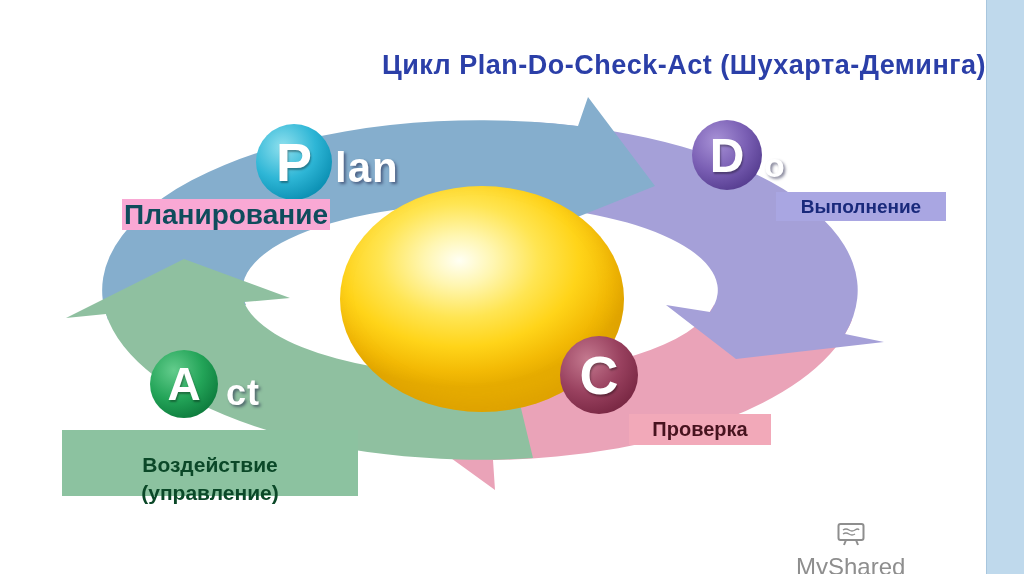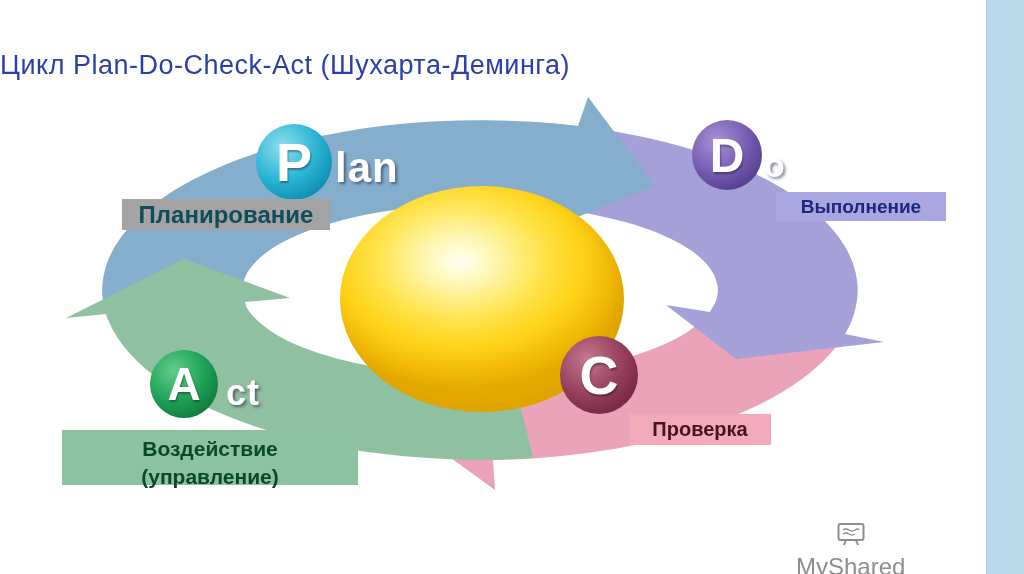--- a/index.html
+++ b/index.html
@@ -1,21 +1,21 @@
 <!DOCTYPE html>
 <html><head>
 <meta charset="utf-8">
 <style>
   * { margin:0; padding:0; box-sizing:border-box; }
   html,body { width:1024px; height:574px; background:#fff; overflow:hidden;
               font-family:"Liberation Sans", sans-serif; }
   .slide { position:relative; width:1024px; height:574px; background:#ffffff; }
 
-  .title { position:absolute; left:0; top:50px; width:986px; text-align:left;
-           font-size:27px; font-weight:normal; color:#2B3FA8; letter-spacing:0.5px; }
+  .title { position:absolute; left:0; top:50px; width:986px; text-align:right;
+           font-size:27px; font-weight:bold; color:#2B3FA8; letter-spacing:0.5px; }
 
   .cycle-arrows { position:absolute; left:0; top:0; width:1024px; height:574px; }
 
   .sphere { position:absolute; left:340px; top:186px; width:284px; height:226px;
             border-radius:50%;
             background: radial-gradient(ellipse 62% 56% at 42% 33%,
               #FFFFF4 0%, #FFF6B0 20%, #FFE552 45%, #FFD419 68%, #F3BA05 88%, #E6AC00 100%);
             box-shadow: inset -6px -10px 18px rgba(200,130,0,0.25); }
 
   .stage { position:absolute; display:flex; align-items:flex-start; z-index:3; }
@@ -39,26 +39,26 @@
     background:radial-gradient(circle at 35% 30%, #C4798F 0%, #99415F 45%, #7C2A46 75%, #651D35 100%); }
   .stage-check .rest { font-size:40px; margin:20px 0 0 3px; }
 
   .stage-act { left:150px; top:350px; }
   .badge-act { width:68px; height:68px; font-size:46px;
     background:radial-gradient(circle at 35% 30%, #63CC8C 0%, #23A458 45%, #108040 75%, #0A6832 100%); }
   .stage-act .rest { font-size:36px; margin:22px 0 0 8px; }
 
   .tag { position:absolute; font-weight:bold; text-align:center; z-index:3; }
   .tag-plan  { left:122px; top:199px; width:208px; height:31px; line-height:31px;
-               background:#a3a3a3; color:#0F4C5C; font-size:24px; }
+               background:#f9a8d4; color:#0F4C5C; font-size:28px; }
   .tag-do    { left:776px; top:192px; width:170px; height:29px; line-height:29px;
                background:#A9A6E2; color:#19297B; font-size:19px; }
   .tag-check { left:629px; top:414px; width:142px; height:31px; line-height:31px;
                background:#F2A9B9; color:#47131F; font-size:20px; }
-  .tag-act   { left:62px;  top:430px; width:296px; height:55px; padding-top:5px;
+  .tag-act   { left:62px;  top:430px; width:296px; height:66px; padding-top:21px;
                line-height:28px; background:#8CC2A0; color:#0B4828; font-size:21px; }
 
   .watermark { position:absolute; left:796px; top:522px; display:flex; align-items:center;
                gap:7px; color:#8E8E8E; font-size:24px; z-index:4;flex-direction:column; }
   .wm-icon { width:28px; height:24px; }
 
   .side-strip { position:absolute; left:986px; top:0; width:38px; height:574px;
                 background:#BFD9EC; border-left:1px solid #A8C6DE; z-index:5; }
 </style>
 </head>

